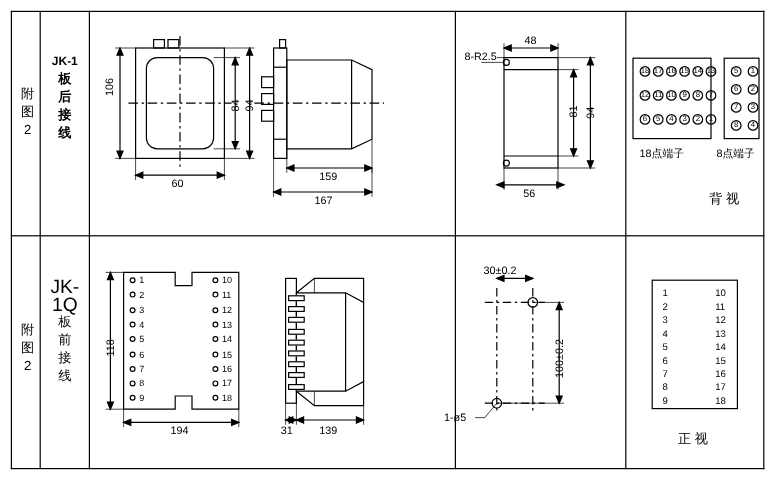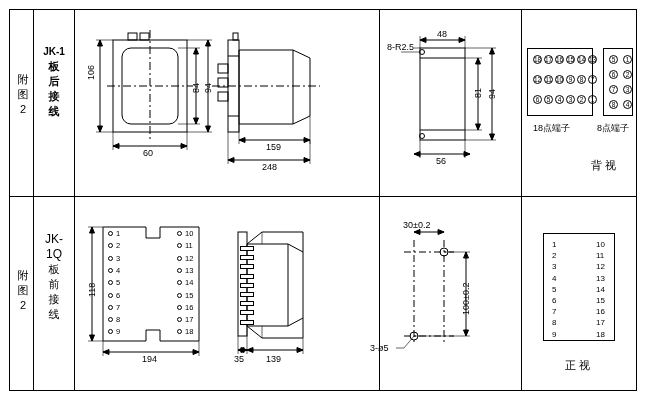--- a/index.html
+++ b/index.html
@@ -196,21 +196,21 @@
       <line x1="414" y1="336" x2="404" y2="348" stroke-width="0.6"></line>
       <line x1="404" y1="348" x2="396" y2="348" stroke-width="0.6"></line>
     </g>
   </svg>
 
   <div class="t" style="left:86px;top:80px;transform:rotate(-90deg);transform-origin:left top;">106</div>
   <div class="t" style="left:191px;top:93px;transform:rotate(-90deg);transform-origin:left top;">84</div>
   <div class="t" style="left:203px;top:93px;transform:rotate(-90deg);transform-origin:left top;">94</div>
   <div class="t" style="left:143px;top:148px;">60</div>
   <div class="t" style="left:266px;top:142px;">159</div>
-  <div class="t" style="left:262px;top:162px;">248</div>
+  <div class="t" style="left:262px;top:162px;">167</div>
   <div class="t" style="left:387px;top:42px;">8-R2.5</div>
   <div class="t" style="left:437px;top:29px;">48</div>
   <div class="t" style="left:473px;top:98px;transform:rotate(-90deg);transform-origin:left top;">81</div>
   <div class="t" style="left:487px;top:99px;transform:rotate(-90deg);transform-origin:left top;">94</div>
   <div class="t" style="left:436px;top:156px;">56</div>
 
   <div class="box" style="left:527px;top:48px;width:66px;height:68px;"></div>
   <div class="box" style="left:603px;top:48px;width:30px;height:68px;"></div>
 
   <div id="t18">
@@ -274,34 +274,34 @@
   <div class="t" style="left:597px;top:122px;font-size:9px;">8点端子</div>
   <div class="t t11" style="left:591px;top:158px;">背 视</div>
 
   <div class="vtxt" style="left:10px;top:268px;">
     <div>附</div>
     <div>图</div>
     <div>2</div>
   </div>
 
   <div class="vtxt" style="left:39px;top:232px;width:30px;">
-    <div style="font-size:12px;">JK-1Q</div>
+    <div style="font-size:16px;">JK-1Q</div>
     <div>板</div>
     <div>前</div>
     <div>接</div>
     <div>线</div>
   </div>
 
   <div class="t" style="left:87px;top:297px;transform:rotate(-90deg);transform-origin:left top;">118</div>
   <div class="t" style="left:142px;top:354px;">194</div>
-  <div class="t" style="left:234px;top:354px;">35</div>
+  <div class="t" style="left:234px;top:354px;">31</div>
   <div class="t" style="left:266px;top:354px;">139</div>
   <div class="t" style="left:403px;top:220px;">30±0.2</div>
   <div class="t" style="left:461px;top:315px;transform:rotate(-90deg);transform-origin:left top;">100±0.2</div>
-  <div class="t" style="left:370px;top:343px;">3-ø5</div>
+  <div class="t" style="left:370px;top:343px;">1-ø5</div>
 
   <div id="r2left">
       <div class="pin" style="left: 108px; top: 231px; width: 5px; height: 5px;"></div>
       <div class="pinnum" style="left: 116px; top: 229px; font-size: 7.5px;">1</div>
       <div class="pin" style="left: 108px; top: 243.3px; width: 5px; height: 5px;"></div>
       <div class="pinnum" style="left: 116px; top: 241.3px; font-size: 7.5px;">2</div>
       <div class="pin" style="left: 108px; top: 255.6px; width: 5px; height: 5px;"></div>
       <div class="pinnum" style="left: 116px; top: 253.6px; font-size: 7.5px;">3</div>
       <div class="pin" style="left: 108px; top: 267.9px; width: 5px; height: 5px;"></div>
       <div class="pinnum" style="left: 116px; top: 265.9px; font-size: 7.5px;">4</div>

